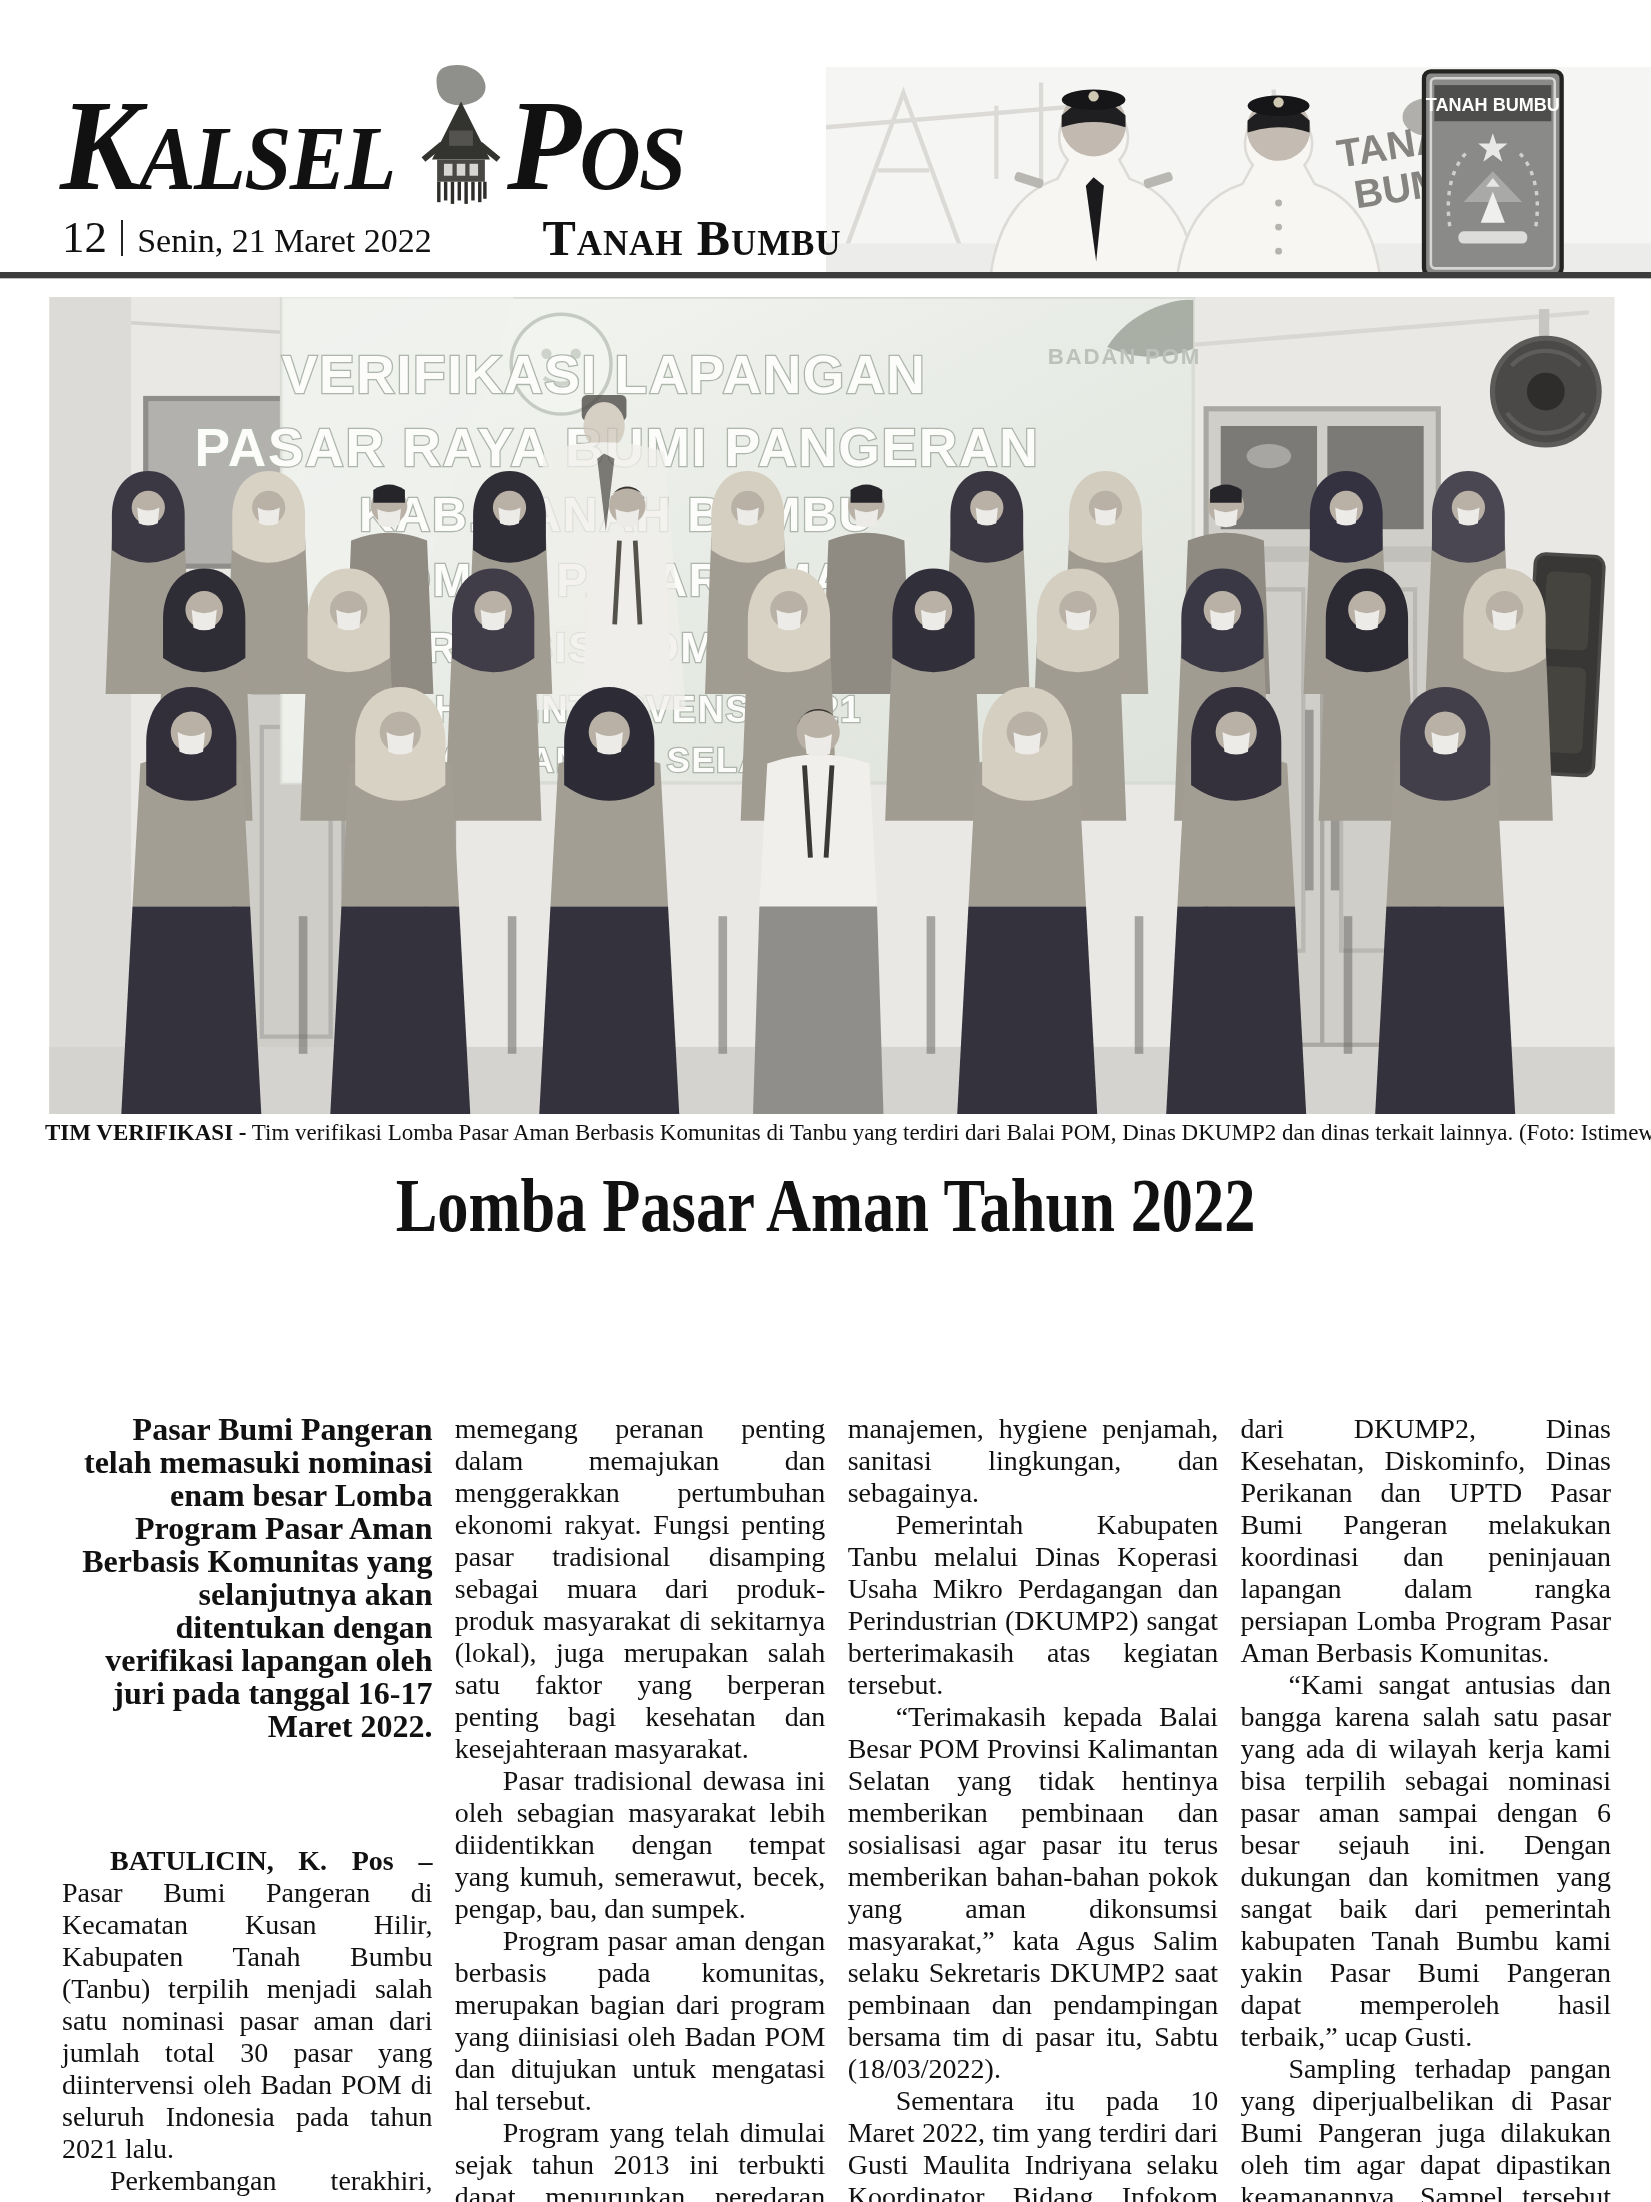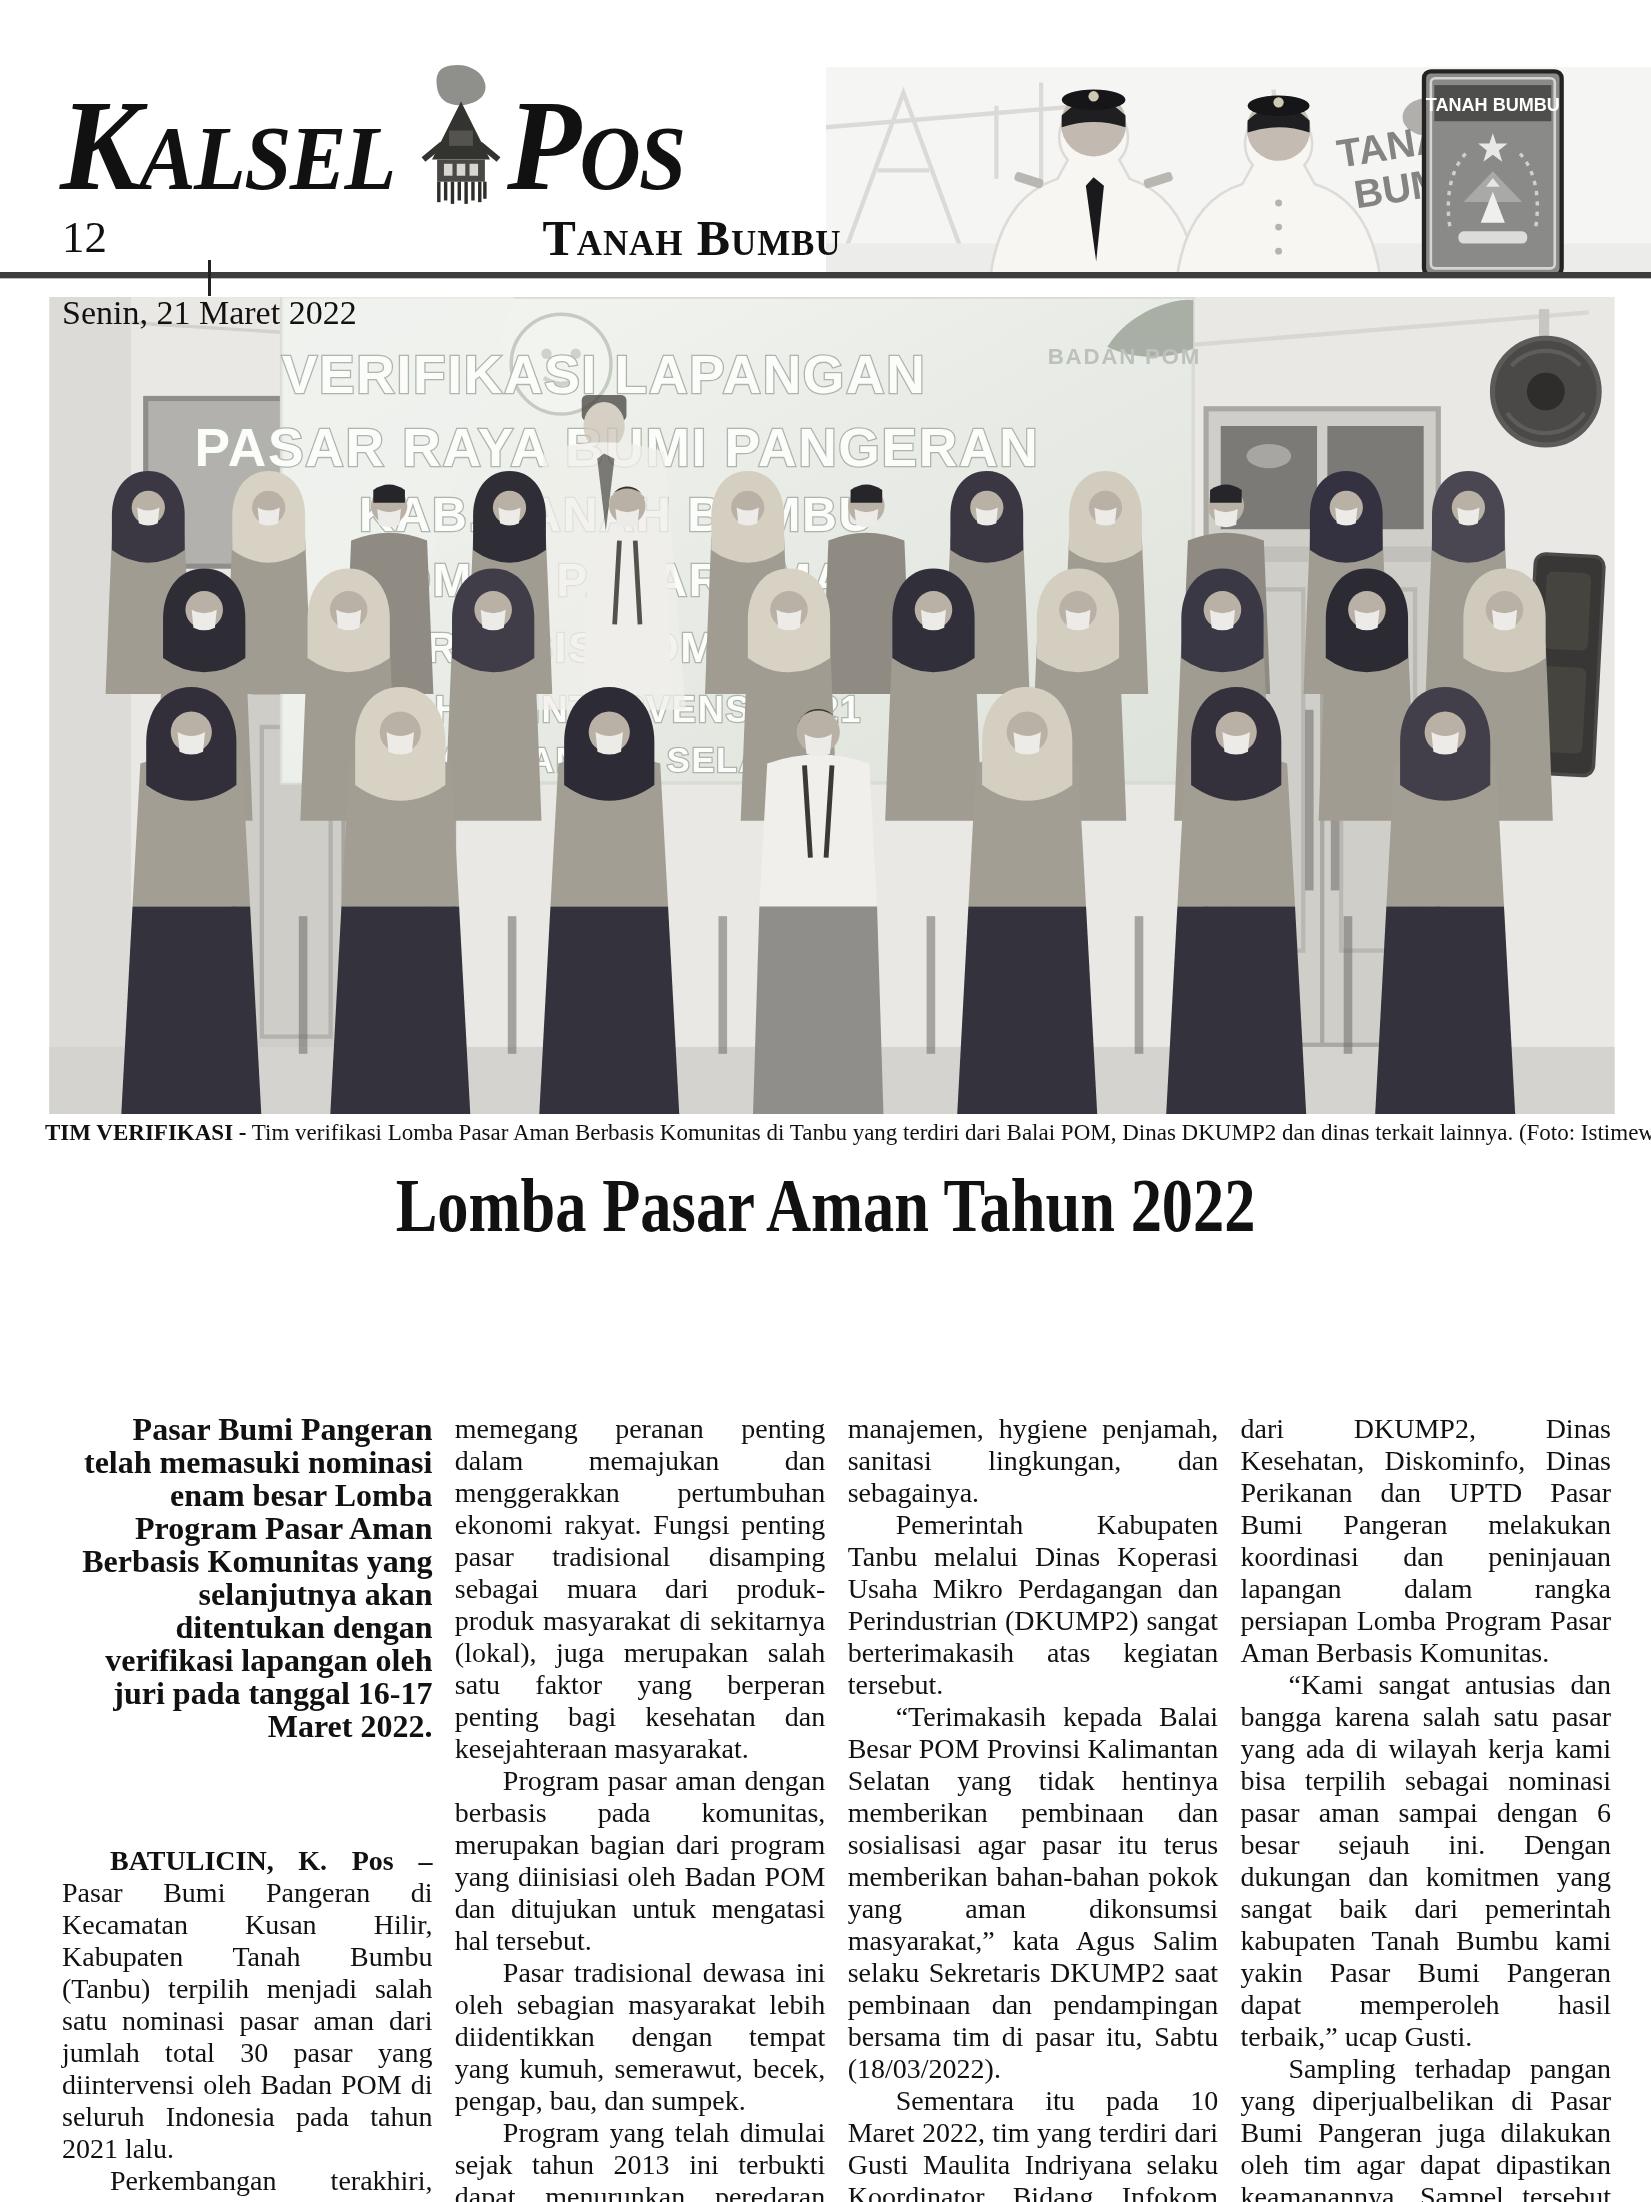--- a/index.html
+++ b/index.html
@@ -4,21 +4,21 @@
 <style>
   html,body{margin:0;padding:0;background:#777;}
   .page{position:relative;width:1652px;height:2203px;background:#ffffff;overflow:hidden;
         font-family:"Liberation Serif","DejaVu Serif",serif;color:#111;}
   
   .collage{position:absolute;left:826px;top:67px;width:826px;height:210px;}
   .masthead{position:absolute;left:60px;top:64px;display:flex;align-items:flex-end;z-index:3;font-style:italic;}
   .masthead .word{font-variant:small-caps;font-weight:bold;font-size:129px;line-height:.95;
                   letter-spacing:-1.7px;transform:scaleX(.94);transform-origin:left bottom;white-space:nowrap;}
   .masthead .m-icon{width:86px;height:145px;margin:0 3.4px -1.7px 1.7px;flex:none;}
-  .infoline{position:absolute;left:62px;top:215px;display:flex;align-items:baseline;z-index:3;flex-direction:column;}
+  .infoline{position:absolute;left:62px;top:215px;display:flex;align-items:baseline;z-index:3;}
   .infoline .pnum{font-size:45px;line-height:1;}
   .infoline .sep{width:2.6px;height:36px;background:#222;margin:0 13.8px;align-self:center;}
   .infoline .pdate{font-size:34px;line-height:1;}
   .edition{position:absolute;left:533px;top:213px;width:318px;text-align:center;z-index:3;
            font-variant:small-caps;font-weight:bold;font-size:50px;line-height:1;letter-spacing:0.9px;}
   .rule{position:absolute;left:0;top:272px;width:1652px;height:6px;background:#3d3d3d;border-bottom:1.7px solid #bdbdbd;}
   
   .photo{position:absolute;left:49px;top:297px;width:1566px;height:817px;margin:0;}
   .caption{position:absolute;left:45px;top:1118px;width:1562px;font-size:23px;line-height:29px;white-space:nowrap;}
   
@@ -306,22 +306,22 @@
   <main class="cols">
     <div class="col">
       <div class="lead">Pasar Bumi Pangeran telah memasuki nominasi enam besar Lomba Program Pasar Aman Berbasis Komunitas yang selanjutnya akan ditentukan dengan verifikasi lapangan oleh juri pada tanggal 16-17 Maret 2022.</div>
       <div>
           <p class="ind"><b>BATULICIN, K. Pos – </b>Pasar Bumi Pangeran di Kecamatan Kusan Hilir, Kabupaten Tanah Bumbu (Tanbu) terpilih menjadi salah satu nominasi pasar aman dari jumlah total 30 pasar yang diintervensi oleh Badan POM di seluruh Indonesia pada tahun 2021 lalu.</p>
           <p class="ind">Perkembangan terakhiri, Pasar Bumi Pangeran telah memasuki nominasi enam besar, yang selanjutnya akan ditentukan dengan verifikasi lapangan oleh juri pada tanggal 16-17 Maret 2022.</p>
         </div>
     </div>
     <div class="col">
         <p class="">memegang peranan penting dalam memajukan dan menggerakkan pertumbuhan ekonomi rakyat. Fungsi penting pasar tradisional disamping sebagai muara dari produk-produk masyarakat di sekitarnya (lokal), juga merupakan salah satu faktor yang berperan penting bagi kesehatan dan kesejahteraan masyarakat.</p>
+        <p class="ind">Pasar tradisional dewasa ini oleh sebagian masyarakat lebih diidentikkan dengan tempat yang kumuh, semerawut, becek, pengap, bau, dan sumpek.</p>
         <p class="ind">Program pasar aman dengan berbasis pada komunitas, merupakan bagian dari program yang diinisiasi oleh Badan POM dan ditujukan untuk mengatasi hal tersebut.</p>
-        <p class="ind">Pasar tradisional dewasa ini oleh sebagian masyarakat lebih diidentikkan dengan tempat yang kumuh, semerawut, becek, pengap, bau, dan sumpek.</p>
         <p class="ind">Program yang telah dimulai sejak tahun 2013 ini terbukti dapat menurunkan peredaran bahan berbahaya di pasar-pasar tradisional serta meningkatkan kualitas</p>
       </div>
     <div class="col">
         <p class="">manajemen, hygiene penjamah, sanitasi lingkungan, dan sebagainya.</p>
         <p class="ind">Pemerintah Kabupaten Tanbu melalui Dinas Koperasi Usaha Mikro Perdagangan dan Perindustrian (DKUMP2) sangat berterimakasih atas kegiatan tersebut.</p>
         <p class="ind">“Terimakasih kepada Balai Besar POM Provinsi Kalimantan Selatan yang tidak hentinya memberikan pembinaan dan sosialisasi agar pasar itu terus memberikan bahan-bahan pokok yang aman dikonsumsi masyarakat,” kata Agus Salim selaku Sekretaris DKUMP2 saat pembinaan dan pendampingan bersama tim di pasar itu, Sabtu (18/03/2022).</p>
         <p class="ind">Sementara itu pada 10 Maret 2022, tim yang terdiri dari Gusti Maulita Indriyana selaku Koordinator Bidang Infokom BBPOM di Banjarmasin, Rahmat Hidayat selaku Kepala Loka POM di Tanbu, serta petugas</p>
       </div>
     <div class="col">
         <p class="">dari DKUMP2, Dinas Kesehatan, Diskominfo, Dinas Perikanan dan UPTD Pasar Bumi Pangeran melakukan koordinasi dan peninjauan lapangan dalam rangka persiapan Lomba Program Pasar Aman Berbasis Komunitas.</p>

